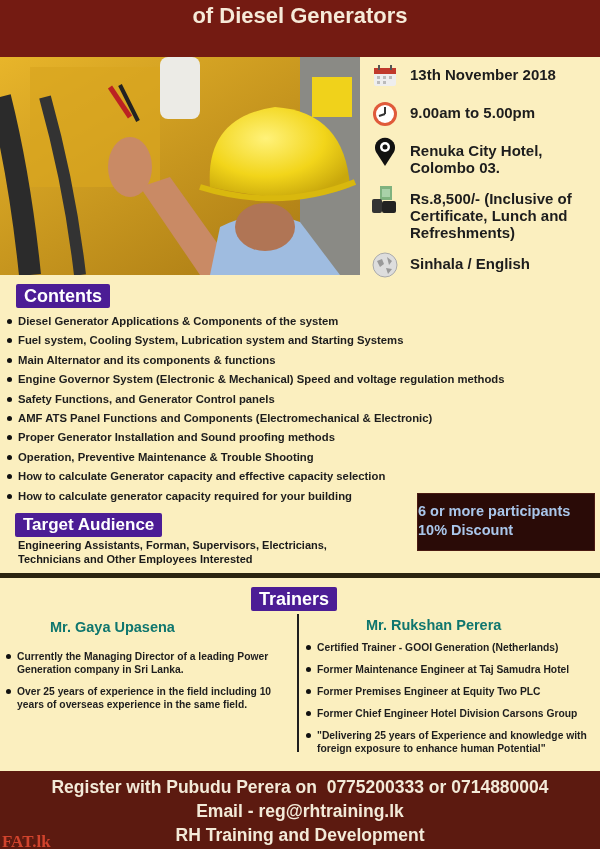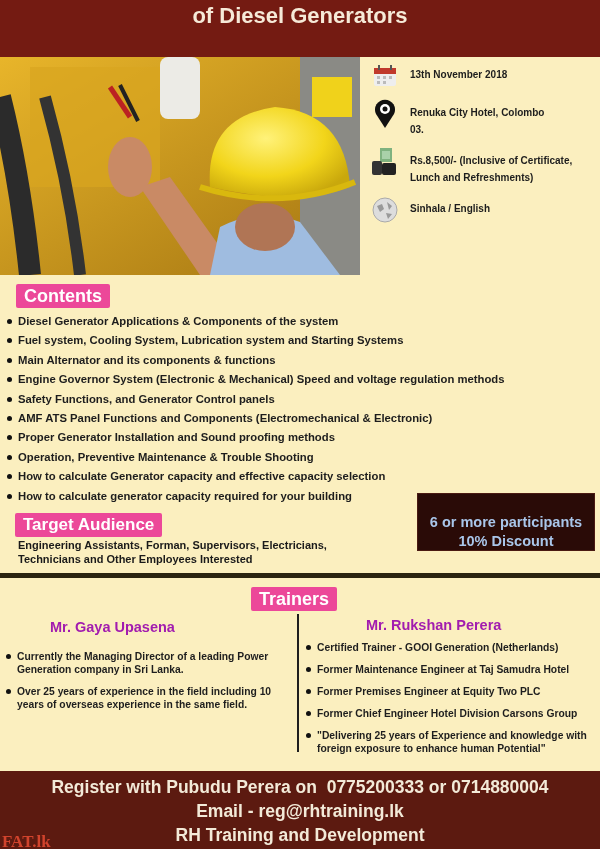--- a/index.html
+++ b/index.html
@@ -2,30 +2,30 @@
 <html><head>
 <meta charset="utf-8">
 <style>
   html, body { margin:0; padding:0; }
   body { width:600px; height:849px; background:#fbefbf; font-family:"Liberation Sans", sans-serif; position:relative; overflow:hidden; color:#1a1a1a; }
   .header { position:absolute; left:0; top:0; width:600px; height:57px; background:#741b12; color:#f6ead8; text-align:center; font-weight:bold; font-size:22px; line-height:26px; padding-top:3px; box-sizing:border-box; }
   .photo { position:absolute; left:0; top:57px; width:360px; height:218px; overflow:hidden; background:#d6a21d; }
   .info { position:absolute; left:370px; top:62px; width:225px; }
   .info-row { display:flex; align-items:flex-start; margin-bottom:10px; }
   .info-icon { width:30px; height:28px; flex:0 0 30px; display:flex; align-items:center; justify-content:center; margin-right:10px; }
-  .info-text { font-weight:bold; font-size:10px; line-height:17px; color:#1d1d1d; padding-top:4px; }
-  .section-tag { position:absolute; background:#ec4899; color:#fff; font-weight:bold; font-size:18px; padding:1px 8px; border-radius:2px; line-height:22px; }
+  .info-text { font-weight:bold; font-size:15px; line-height:17px; color:#1d1d1d; padding-top:4px; }
+  .section-tag { position:absolute; background:#4c1d95; color:#fff; font-weight:bold; font-size:18px; padding:1px 8px; border-radius:2px; line-height:22px; }
   .contents-list { position:absolute; left:6px; top:312px; width:590px; list-style:none; margin:0; padding:0; }
   .contents-list li { font-size:11.3px; font-weight:bold; line-height:19.4px; color:#1d1d1d; position:relative; padding-left:12px; }
   .contents-list li::before { content:""; position:absolute; left:1px; top:7px; width:5px; height:5px; border-radius:50%; background:#111; }
   .audience-text { position:absolute; left:18px; top:538px; width:360px; font-size:11px; font-weight:bold; line-height:14px; }
-  .discount { position:absolute; left:417px; top:493px; width:178px; height:58px; background:#2a0b07; color:#a9c6ea; font-weight:bold; font-size:14.5px; line-height:19px; text-align:center; padding-top:19px; box-sizing:border-box; border:1px solid #4a1a12; }
+  .discount { position:absolute; left:417px; top:493px; width:178px; height:58px; background:#2a0b07; color:#a9c6ea; font-weight:bold; font-size:14.5px; line-height:19px; padding-top:8px; box-sizing:border-box; border:1px solid #4a1a12; }
   .divider { position:absolute; left:0; top:573px; width:600px; height:5px; background:#2b2410; }
   .vline { position:absolute; left:297px; top:614px; width:2px; height:138px; background:#1e1e1e; }
-  .trainer-name { position:absolute; font-weight:bold; font-size:14.5px; color:#a21caf; }
+  .trainer-name { position:absolute; font-weight:bold; font-size:14.5px; color:#0f766e; }
   .tlist { position:absolute; list-style:none; margin:0; padding:0; }
   .tlist li { font-size:10.3px; font-weight:bold; line-height:13px; position:relative; padding-left:12px; color:#1e1e1e; }
   .tlist li::before { content:""; position:absolute; left:1px; top:4px; width:5px; height:5px; border-radius:50%; background:#111; }
   .footer { position:absolute; left:0; top:771px; width:600px; height:78px; background:#5c1a10; color:#f3ead8; text-align:center; font-weight:bold; font-size:17.5px; line-height:24px; padding-top:4px; box-sizing:border-box; }
   .watermark { position:absolute; left:2px; top:832px; font-family:"Liberation Serif", serif; color:#d1432c; font-size:17px; font-weight:bold; }
 </style>
 </head>
 <body>
 
 <div class="header">
@@ -74,20 +74,30 @@
           <g fill="#bbb">
             <rect x="4" y="11" width="3" height="3"></rect>
             <rect x="10" y="11" width="3" height="3"></rect>
             <rect x="16" y="11" width="3" height="3"></rect>
             <rect x="4" y="16" width="3" height="3"></rect>
             <rect x="10" y="16" width="3" height="3"></rect>
           </g>
         </svg>
     </span>
     <span class="info-text">13th November 2018</span>
+  </div>
+  <div class="info-row">
+    <span class="info-icon">
+      <svg width="26" height="26" viewBox="0 0 26 26">
+          <circle cx="13" cy="13" r="12" fill="#e05a3a"></circle>
+          <circle cx="13" cy="13" r="9" fill="#fff"></circle>
+          <path d="M13 13 L13 6 M13 13 L7 15" stroke="#333" stroke-width="2"></path>
+        </svg>
+    </span>
+    <span class="info-text">9.00am to 5.00pm</span>
   </div>
   <div class="info-row">
     <span class="info-icon">
       <svg width="22" height="30" viewBox="0 0 22 30">
           <path d="M11 29 L2 15 A10 10 0 1 1 20 15 Z" fill="#111"></path>
           <circle cx="11" cy="10" r="5" fill="#fff"></circle>
           <circle cx="11" cy="10" r="2.5" fill="#111"></circle>
         </svg>
     </span>
     <span class="info-text" style="width:150px">Renuka City Hotel, Colombo 03.</span>

